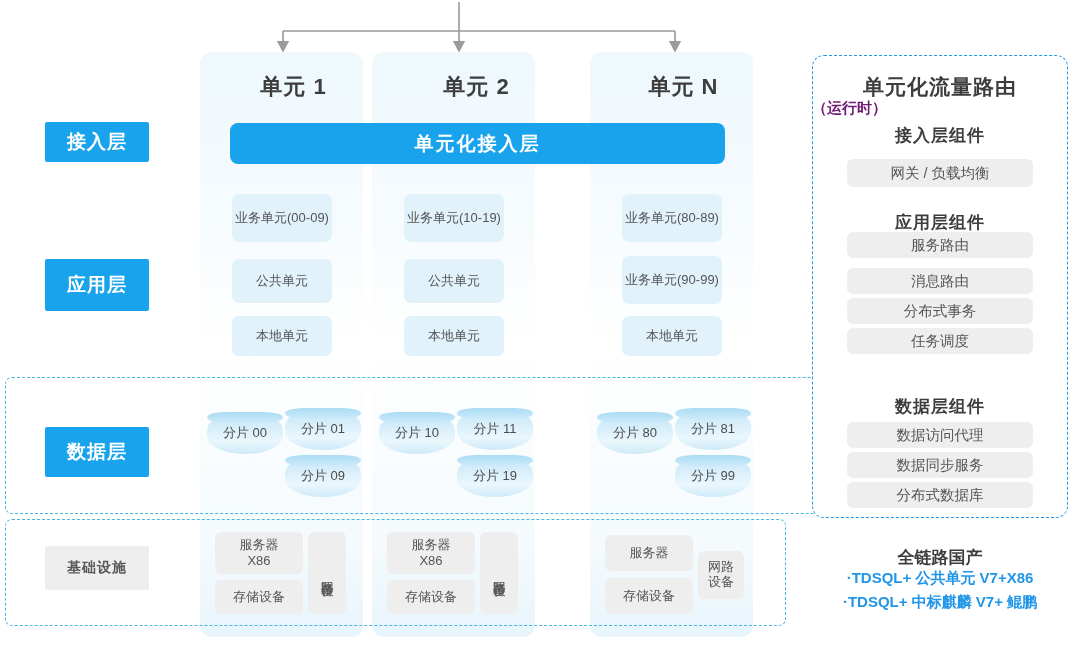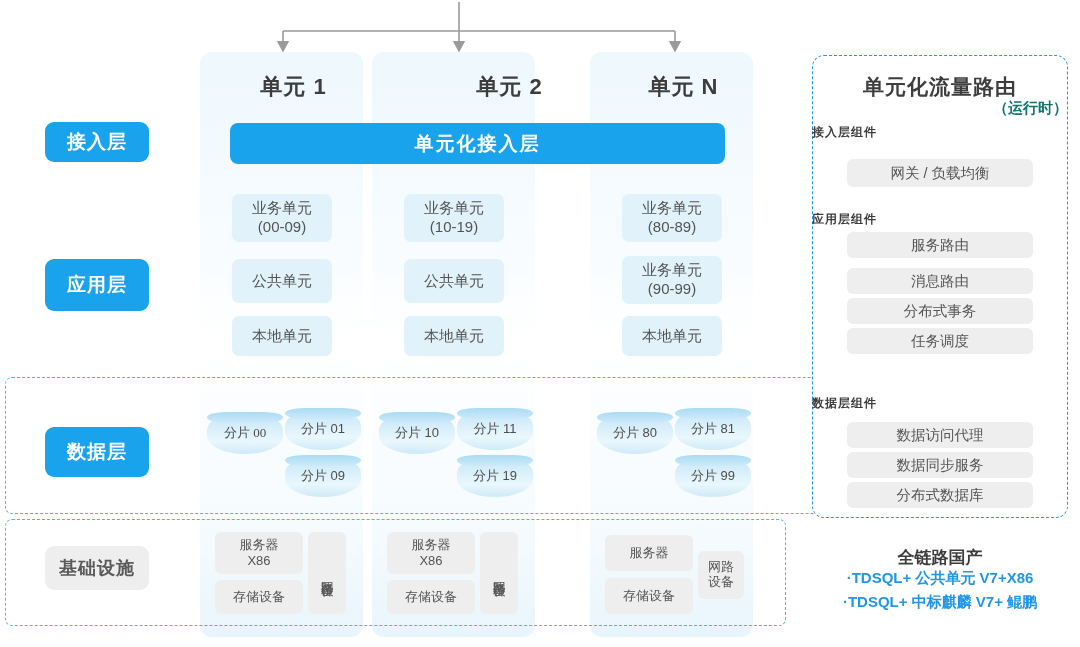--- a/index.html
+++ b/index.html
@@ -6,21 +6,21 @@
   body{
     width:1080px;height:647px;background:#ffffff;position:relative;overflow:hidden;
     font-family:"Liberation Sans","DejaVu Sans",sans-serif;
     color:#4a4a4a;
   }
 
   
   .layer-chip{
     position:absolute;box-sizing:border-box;
     display:flex;align-items:center;justify-content:center;
-    border-radius:9px;font-size:19px;font-weight:bold;letter-spacing:1px;
+    border-radius:2px;font-size:19px;font-weight:bold;letter-spacing:1px;
   }
   .layer-chip.blue{background:#19a3ec;color:#ffffff;}
   .layer-chip.grey{background:#eeeeee;color:#5a5a5a;}
 
   
   .band{
     position:absolute;box-sizing:border-box;
     border:1.6px dashed #49b6e8;border-radius:7px;background:transparent;
   }
 
@@ -37,22 +37,22 @@
   
   .access-bar{
     position:absolute;box-sizing:border-box;background:#19a3ec;border-radius:8px;
     display:flex;align-items:center;justify-content:center;
     color:#fff;font-size:19px;font-weight:bold;letter-spacing:2px;
   }
 
   
   .app-box{
     position:absolute;box-sizing:border-box;background:#e1f2fb;border-radius:7px;
-    display:flex;flex-direction:column;align-items:center;justify-content:center;
-    font-size:15px;color:#545454;line-height:1.25;text-align:center;
+    display:flex;flex-direction:row;align-items:center;justify-content:center;
+    font-size:13px;color:#545454;line-height:1.25;text-align:center;
   }
 
   
   .shard{
     position:absolute;box-sizing:border-box;
     background:linear-gradient(180deg,#bfe6f7 0%,#d6eefa 35%,#eaf7fd 70%,#cfeaf8 100%);
     border-radius:50% / 18px;
     display:flex;align-items:center;justify-content:center;
     font-size:13px;color:#4d4d4d;
   }
@@ -77,26 +77,26 @@
   
   .right-panel{
     position:absolute;box-sizing:border-box;
     border:1.8px dashed #2196e8;border-radius:12px;background:#ffffff;
   }
   .rp-title{
     position:absolute;width:100%;text-align:center;
     font-size:21px;font-weight:bold;color:#3d3d3d;letter-spacing:1px;
   }
   .rp-sub{
-    position:absolute;width:100%;text-align:right;
-    font-size:15px;font-weight:bold;color:#0f766e;
+    position:absolute;width:100%;text-align:left;
+    font-size:15px;font-weight:bold;color:#701a75;
   }
   .rp-head{
-    position:absolute;width:100%;text-align:left;
-    font-size:12px;font-weight:bold;color:#3d3d3d;letter-spacing:1px;font-family:Liberation Serif, serif;
+    position:absolute;width:100%;text-align:center;
+    font-size:17px;font-weight:bold;color:#3d3d3d;letter-spacing:1px;font-family:Liberation Serif, serif;
   }
   .rp-item{
     position:absolute;box-sizing:border-box;background:#eeeeee;border-radius:6px;
     display:flex;align-items:center;justify-content:center;
     font-size:14.5px;color:#555;
   }
 
   
   .foot-title{
     position:absolute;width:100%;text-align:center;
@@ -137,24 +137,24 @@
 <div class="unit-card" style="left:200px;top:52px;width:163px;height:585px;"></div>
 <div class="unit-card" style="left:372px;top:52px;width:163px;height:585px;"></div>
 <div class="unit-card" style="left:590px;top:52px;width:163px;height:585px;"></div>
 
 <div class="band" style="left:5px;top:377px;width:1063px;height:137px;"></div>
 <div class="band" style="left:5px;top:519px;width:781px;height:107px;"></div>
 
 <div class="layer-chip blue" style="left:45px;top:122px;width:104px;height:40px;">接入层</div>
 <div class="layer-chip blue" style="left:45px;top:259px;width:104px;height:52px;">应用层</div>
 <div class="layer-chip blue" style="left:45px;top:427px;width:104px;height:50px;">数据层</div>
-<div class="layer-chip grey" style="left:45px;top:546px;width:104px;height:44px;font-size:18px;">基础设施</div>
+<div class="layer-chip grey" style="left:45px;top:546px;width:104px;height:44px;font-size:14px;">基础设施</div>
 
 <div class="unit-title" style="left:200px;top:72px;width:163px;">单元 1</div>
-<div class="unit-title" style="left:372px;top:72px;width:185px;margin-left:33px;">单元 2</div>
+<div class="unit-title" style="left:372px;top:72px;width:185px;">单元 2</div>
 <div class="unit-title" style="left:590px;top:72px;width:163px;">单元 N</div>
 
 <div class="access-bar" style="left:230px;top:123px;width:495px;height:41px;">单元化接入层</div>
 
 <div class="app-box" style="left:232px;top:194px;width:100px;height:48px;">
   <span>业务单元</span>
   <span>(00-09)</span>
 </div>
 <div class="app-box" style="left:232px;top:259px;width:100px;height:44px;">
   <span>公共单元</span>
@@ -179,21 +179,21 @@
   <span>(80-89)</span>
 </div>
 <div class="app-box" style="left:622px;top:256px;width:100px;height:48px;">
   <span>业务单元</span>
   <span>(90-99)</span>
 </div>
 <div class="app-box" style="left:622px;top:316px;width:100px;height:40px;">
   <span>本地单元</span>
 </div>
 
-<div class="shard" style="left:207px;top:412px;width:76px;height:42px;font-family:Liberation Serif, serif;">
+<div class="shard" style="left:207px;top:412px;width:76px;height:42px;">
   <span>分片 00</span>
 </div>
 <div class="shard" style="left:285px;top:408px;width:76px;height:42px;">
   <span>分片 01</span>
 </div>
 <div class="shard" style="left:285px;top:455px;width:76px;height:42px;">
   <span>分片 09</span>
 </div>
 
 <div class="shard" style="left:379px;top:412px;width:76px;height:42px;">

